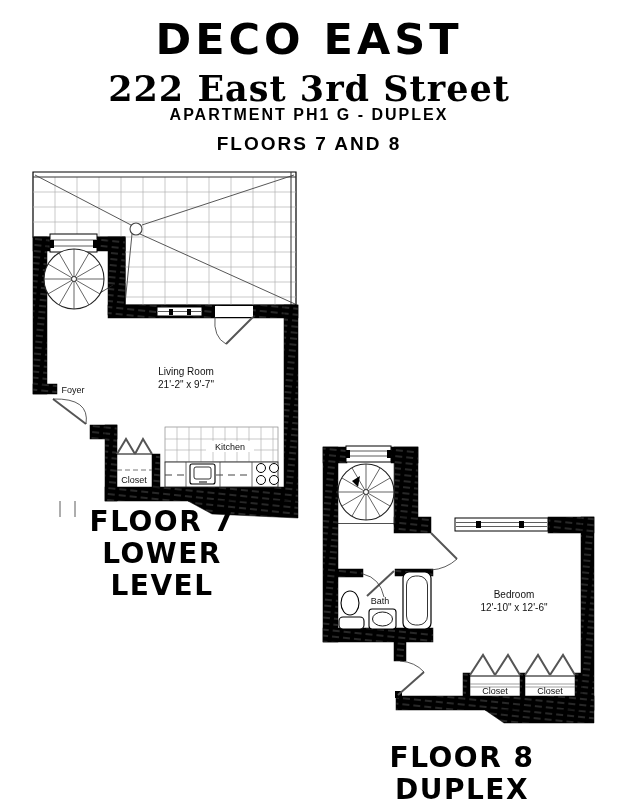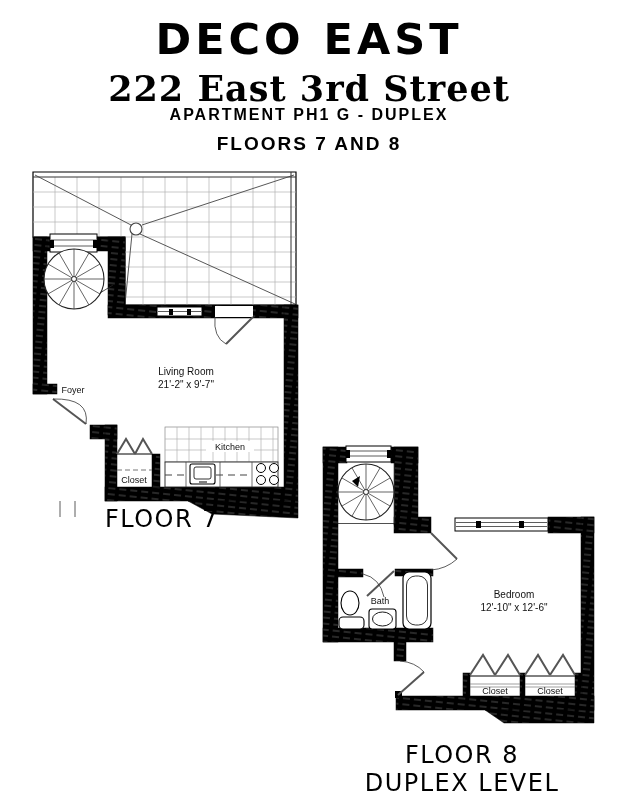--- a/index.html
+++ b/index.html
@@ -7,21 +7,21 @@
     position:relative;width:618px;height:800px;background:#ffffff;
     font-family:"Liberation Sans",sans-serif;color:#000;overflow:hidden;
   }
   .hdr{position:absolute;left:0;width:618px;text-align:center;white-space:nowrap;}
   #h-name{top:14px;font-family:"DejaVu Sans",sans-serif;font-weight:bold;font-size:43px;letter-spacing:4px;}
   #h-addr{top:62px;font-family:"DejaVu Serif",serif;font-weight:bold;font-size:35px;letter-spacing:1px;margin-top:6px;}
   #h-apt{top:106px;font-weight:bold;font-size:16px;letter-spacing:2px;}
   #h-floors{top:133px;font-weight:bold;font-size:19px;letter-spacing:2px;}
   .floor-title{
     position:absolute;width:220px;text-align:center;font-family:"DejaVu Sans",sans-serif;
-    font-weight:normal;font-size:24px;letter-spacing:1.5px;line-height:1.15;
+    font-weight:bold;font-size:28px;letter-spacing:1.5px;line-height:1.15;
   }
   #f7-title{left:52px;top:506px;}
   #f8-title{left:352px;top:742px;}
   svg{position:absolute;}
   #plan7{left:20px;top:162px;}
   #plan8{left:318px;top:445px;}
   svg text{font-family:"Liberation Sans",sans-serif;fill:#111;}
   .room-lbl{font-size:10px;}
   .small-lbl{font-size:9px;}
   .wall{stroke:#000;stroke-width:0.5;}
@@ -303,19 +303,20 @@
 
     <text x="196" y="153" text-anchor="middle" class="room-lbl">Bedroom</text>
     <text x="196" y="166" text-anchor="middle" class="room-lbl">12'-10" x 12'-6"</text>
     <text x="62" y="159" text-anchor="middle" class="small-lbl">Bath</text>
     <text x="177" y="249" text-anchor="middle" class="small-lbl">Closet</text>
     <text x="232" y="249" text-anchor="middle" class="small-lbl">Closet</text>
   </svg>
 
   <div class="floor-title" id="f7-title">
     <div>FLOOR 7</div>
+    <div>LOWER LEVEL</div>
   </div>
   <div class="floor-title" id="f8-title">
     <div>FLOOR 8</div>
     <div>DUPLEX LEVEL</div>
   </div>
 
 </div>
 
 </body></html>

